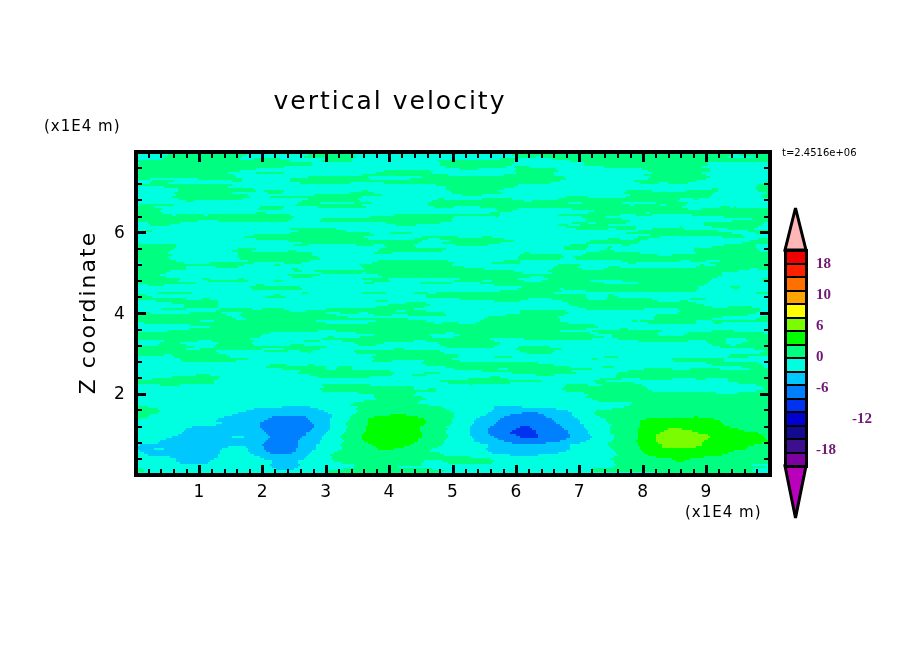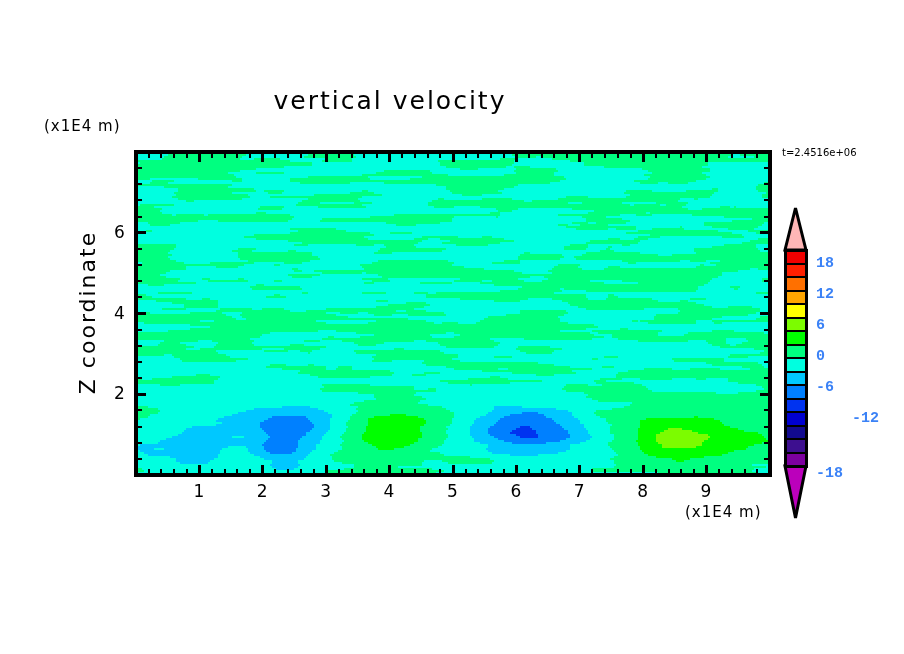--- a/index.html
+++ b/index.html
@@ -70,23 +70,23 @@
     position: absolute;
     font-size: 17px;
     color: #000;
     white-space: pre;
     font-family: "DejaVu Sans", sans-serif;
   }
   .cb-label {
     position: absolute;
     font-size: 15px;
     font-weight: bold;
-    color: #3b82f6;
+    color: #701a75;
     white-space: pre;
-    font-family: Liberation Mono, monospace;
+    font-family: Liberation Serif, serif;
   }
 </style>
 </head>
 <body>
 
 <div id="stage">
 
   <div class="lbl" id="plot-title">vertical velocity</div>
 
   <div class="lbl" id="units-top-left">(x1E4 m)</div>
@@ -1935,20 +1935,20 @@
       <div class="tick-label" style="left: 510.4px; top: 481px;">6</div>
       <div class="tick-label" style="left: 573.8px; top: 481px;">7</div>
       <div class="tick-label" style="left: 637.2px; top: 481px;">8</div>
       <div class="tick-label" style="left: 700.6px; top: 481px;">9</div>
       <div class="tick-label" style="left: 114px; top: 221.75px;">6</div>
       <div class="tick-label" style="left: 114px; top: 302.5px;">4</div>
       <div class="tick-label" style="left: 114px; top: 383.25px;">2</div>
     </div>
   <div id="cb-label-layer">
       <div class="cb-label" style="left: 816px; top: 255.429px;">18</div>
-      <div class="cb-label" style="left: 816px; top: 286.286px;">12</div>
+      <div class="cb-label" style="left: 816px; top: 286.286px;">10</div>
       <div class="cb-label" style="left: 816px; top: 317.143px;">6</div>
       <div class="cb-label" style="left: 816px; top: 348px;">0</div>
       <div class="cb-label" style="left: 816px; top: 378.857px;">-6</div>
       <div class="cb-label" style="left: 852px; top: 409.714px;">-12</div>
-      <div class="cb-label" style="left: 816px; top: 440.571px; margin-top: 24px;">-18</div>
+      <div class="cb-label" style="left: 816px; top: 440.571px;">-18</div>
     </div>
 </div>
 
 </body></html>

